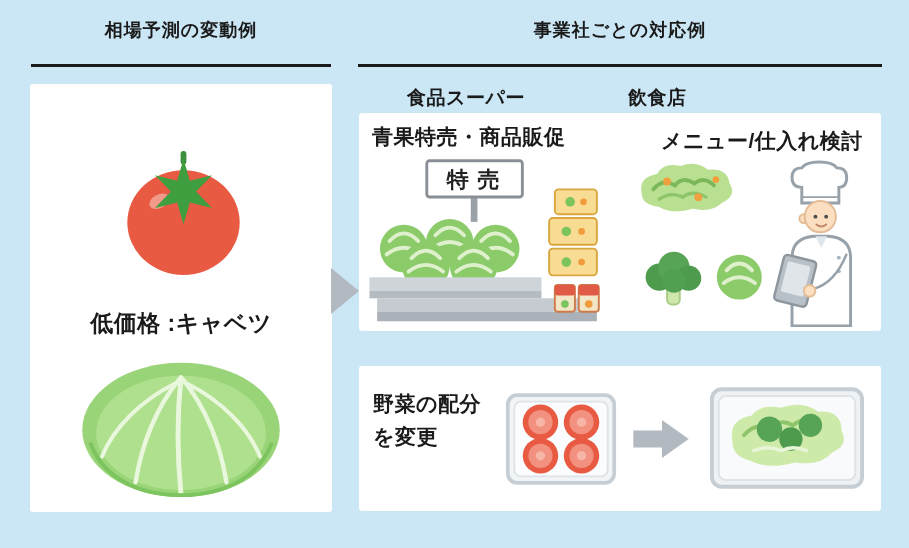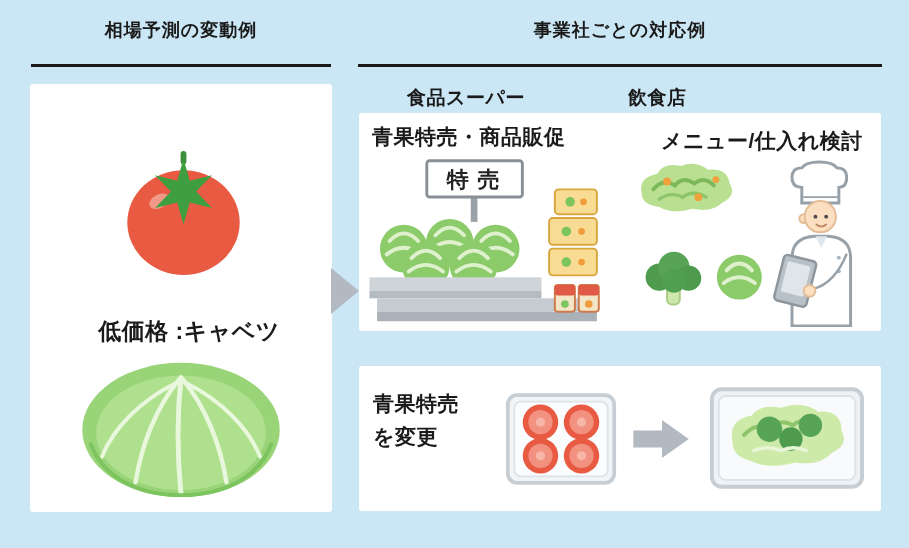--- a/index.html
+++ b/index.html
@@ -25,21 +25,21 @@
   
   .left-title   { left:30px;  top:18px; width:302px; }
   .left-rule    { left:31px;  top:64px; width:300px; }
   .right-title  { left:358px; top:18px; width:524px; }
   .right-rule   { left:358px; top:64px; width:524px; }
 
   
   .left-panel   { left:30px; top:84px; width:302px; height:428px; }
   .high-label   { top:16px; }
   .tomato-svg   { left:76px; top:52px; width:155px; height:148px; }
-  .low-label    { top:232px;margin-left:8px; }
+  .low-label    { top:224px; }
   .cabbage-svg  { left:42px; top:262px; width:218px; height:158px; }
 
   .big-arrow    { left:331px; top:268px; width:28px; height:46px; }
 
   
   .label-1      { left:363px; top:85px;margin-left:44px; }
   .card-1       { left:359px; top:113px; width:293px; height:218px; }
   .caption-1    { left:13px; top:10px; }
   .market-svg   { left:6px; top:42px; width:244px; height:172px; }
 
@@ -199,21 +199,21 @@
         <g transform="rotate(14 170 125)">
           <rect x="152" y="100" width="34" height="48" rx="4" fill="#b9c1c8" stroke="#8d959d" stroke-width="2.5"></rect>
           <rect x="157" y="106" width="24" height="32" rx="2" fill="#dfe5e9"></rect>
         </g>
         <circle cx="184" cy="134" r="6" fill="#fbdfc0" stroke="#e3bd97" stroke-width="2"></circle>
       </g>
     </svg>
   </div>
 
   <div class="card card-3">
-    <div class="caption caption-3 multiline">青果特売
+    <div class="caption caption-3 multiline">野菜の配分
 を変更</div>
 
     <svg class="tray1-svg" viewBox="0 0 120 100" aria-hidden="true">
       <defs>
         <g id="slice">
           <circle r="19" fill="#e85a42"></circle>
           <circle r="13" fill="#f29180"></circle>
           <circle r="5" fill="#f6b5a6"></circle>
         </g>
       </defs>

